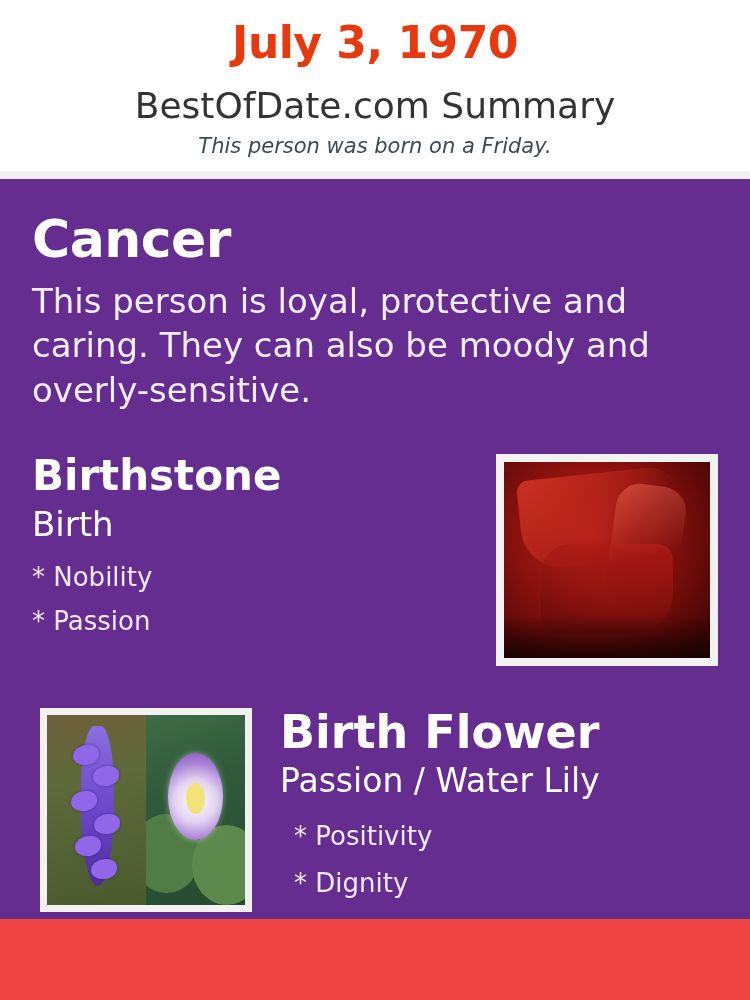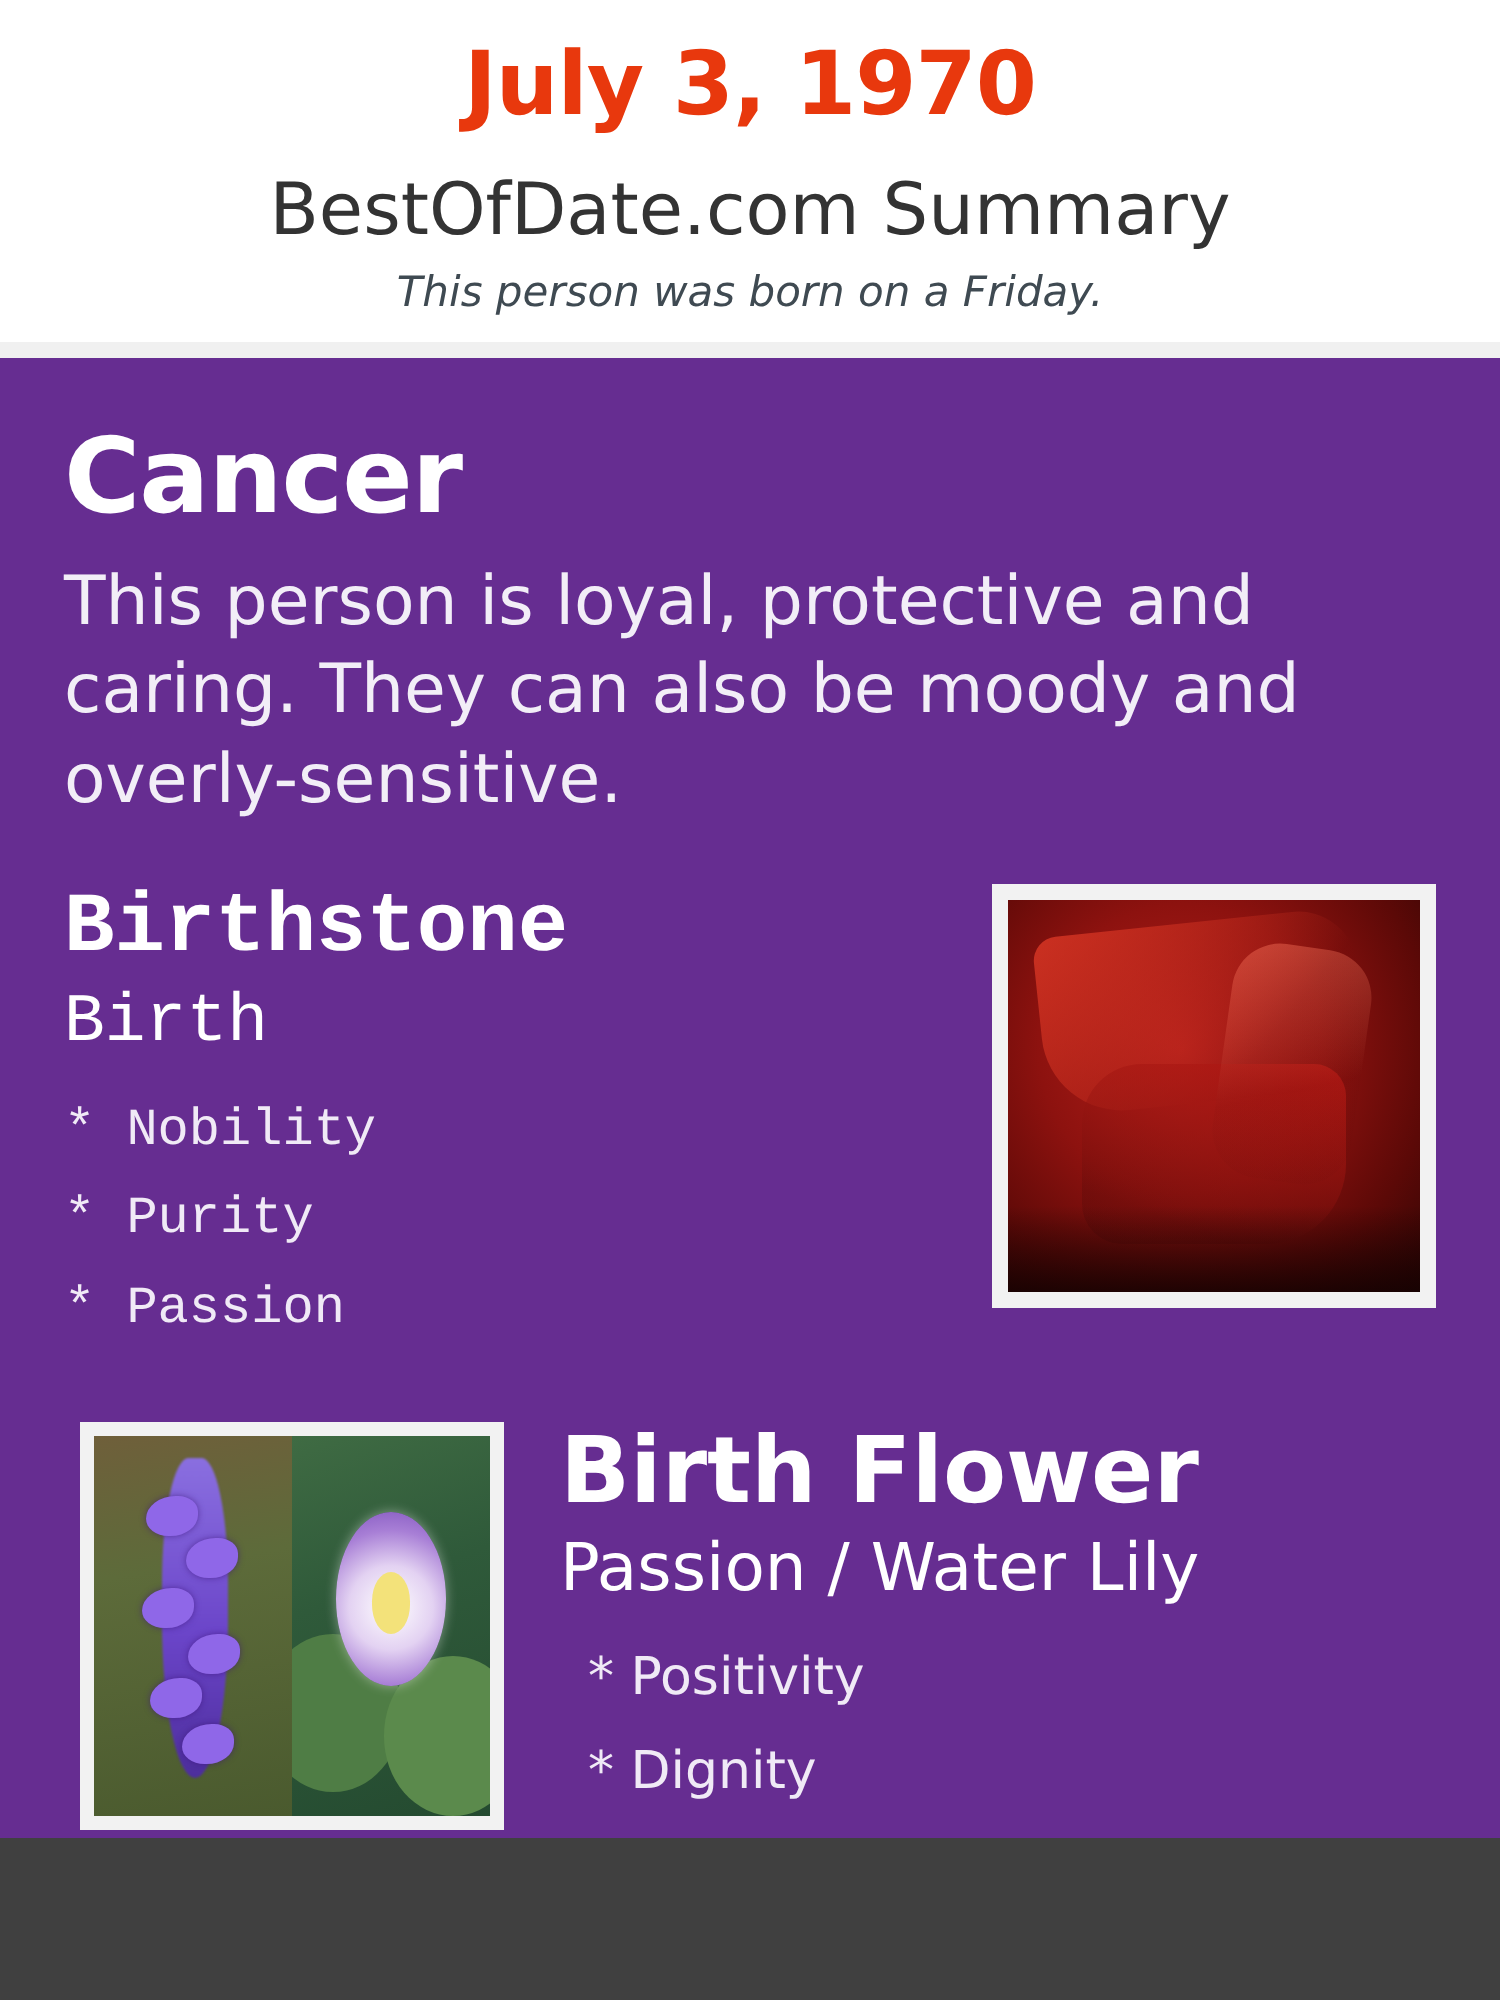--- a/index.html
+++ b/index.html
@@ -10,21 +10,21 @@
     width: 750px;
     height: 1000px;
     background: #ffffff;
     font-family: "DejaVu Sans", "Liberation Sans", sans-serif;
     overflow: hidden;
   }
   .page {
     width: 750px;
     height: 1000px;
     position: relative;
-    background: #404040;
+    background: #ef4444;
   }
 
   
   .header {
     background: #ffffff;
     padding: 18px 0 12px 0;
     text-align: center;
   }
   .header-date {
     color: #e8380d;
@@ -73,24 +73,23 @@
   }
   .sign-desc {
     font-size: 34px;
     line-height: 1.3;
     color: #f2eef7;
     max-width: 620px;
   }
 
   
   .stone-row {
-    margin-top: 30px;
+    margin-top: 42px;
     position: relative;
     min-height: 220px;
-    font-family: Liberation Mono, monospace;
   }
   .stone-text {
     width: 430px;
   }
   .block-title {
     font-size: 42px;
     font-weight: bold;
     color: #ffffff;
     line-height: 1.05;
     margin-bottom: 6px;
@@ -292,21 +291,20 @@
   <div class="panel">
 
     <div class="sign-title">Cancer</div>
     <div class="sign-desc">This person is loyal, protective and caring. They can also be moody and overly-sensitive.</div>
 
     <div class="stone-row">
       <div class="stone-text">
         <div class="block-title">Birthstone</div>
         <div class="block-sub">Birth</div>
         <div class="bullet">* Nobility</div>
-        <div class="bullet">* Purity</div>
         <div class="bullet">* Passion</div>
       </div>
       <div class="stone-img-frame">
         <div class="stone-img">
           <div class="facet1"></div>
           <div class="facet2"></div>
           <div class="facet3"></div>
           <div class="dark-edge"></div>
         </div>
       </div>

